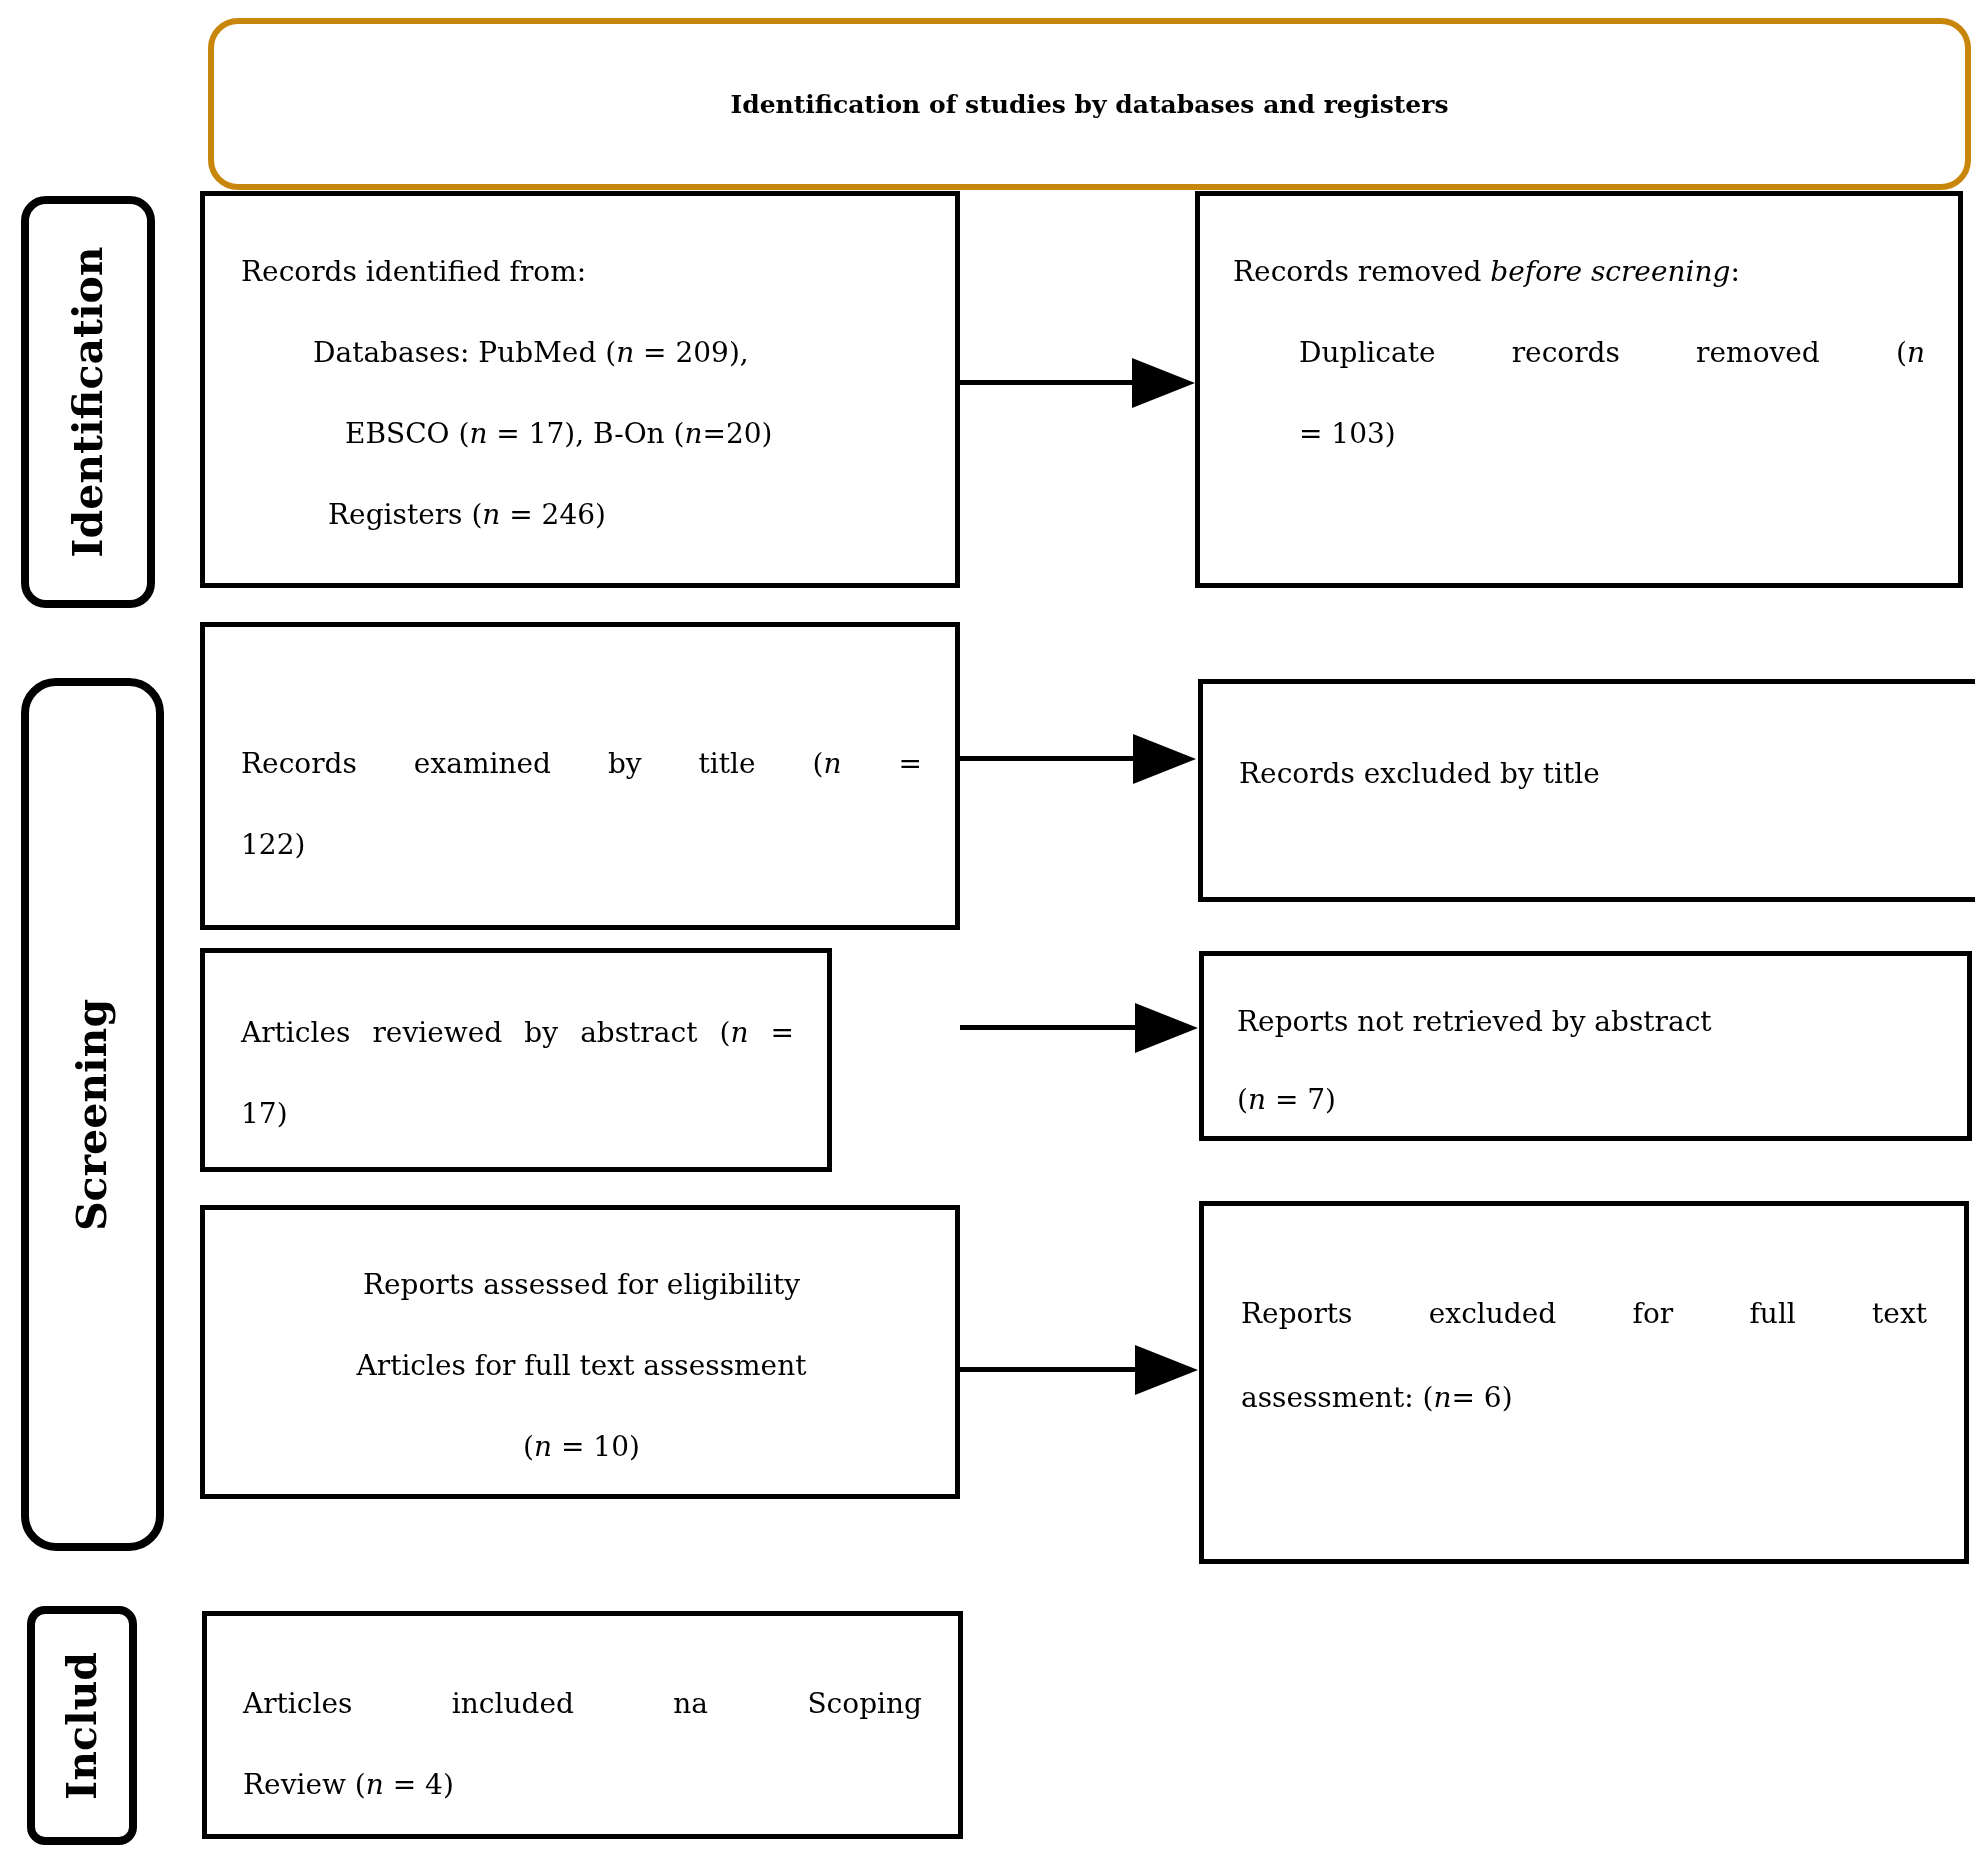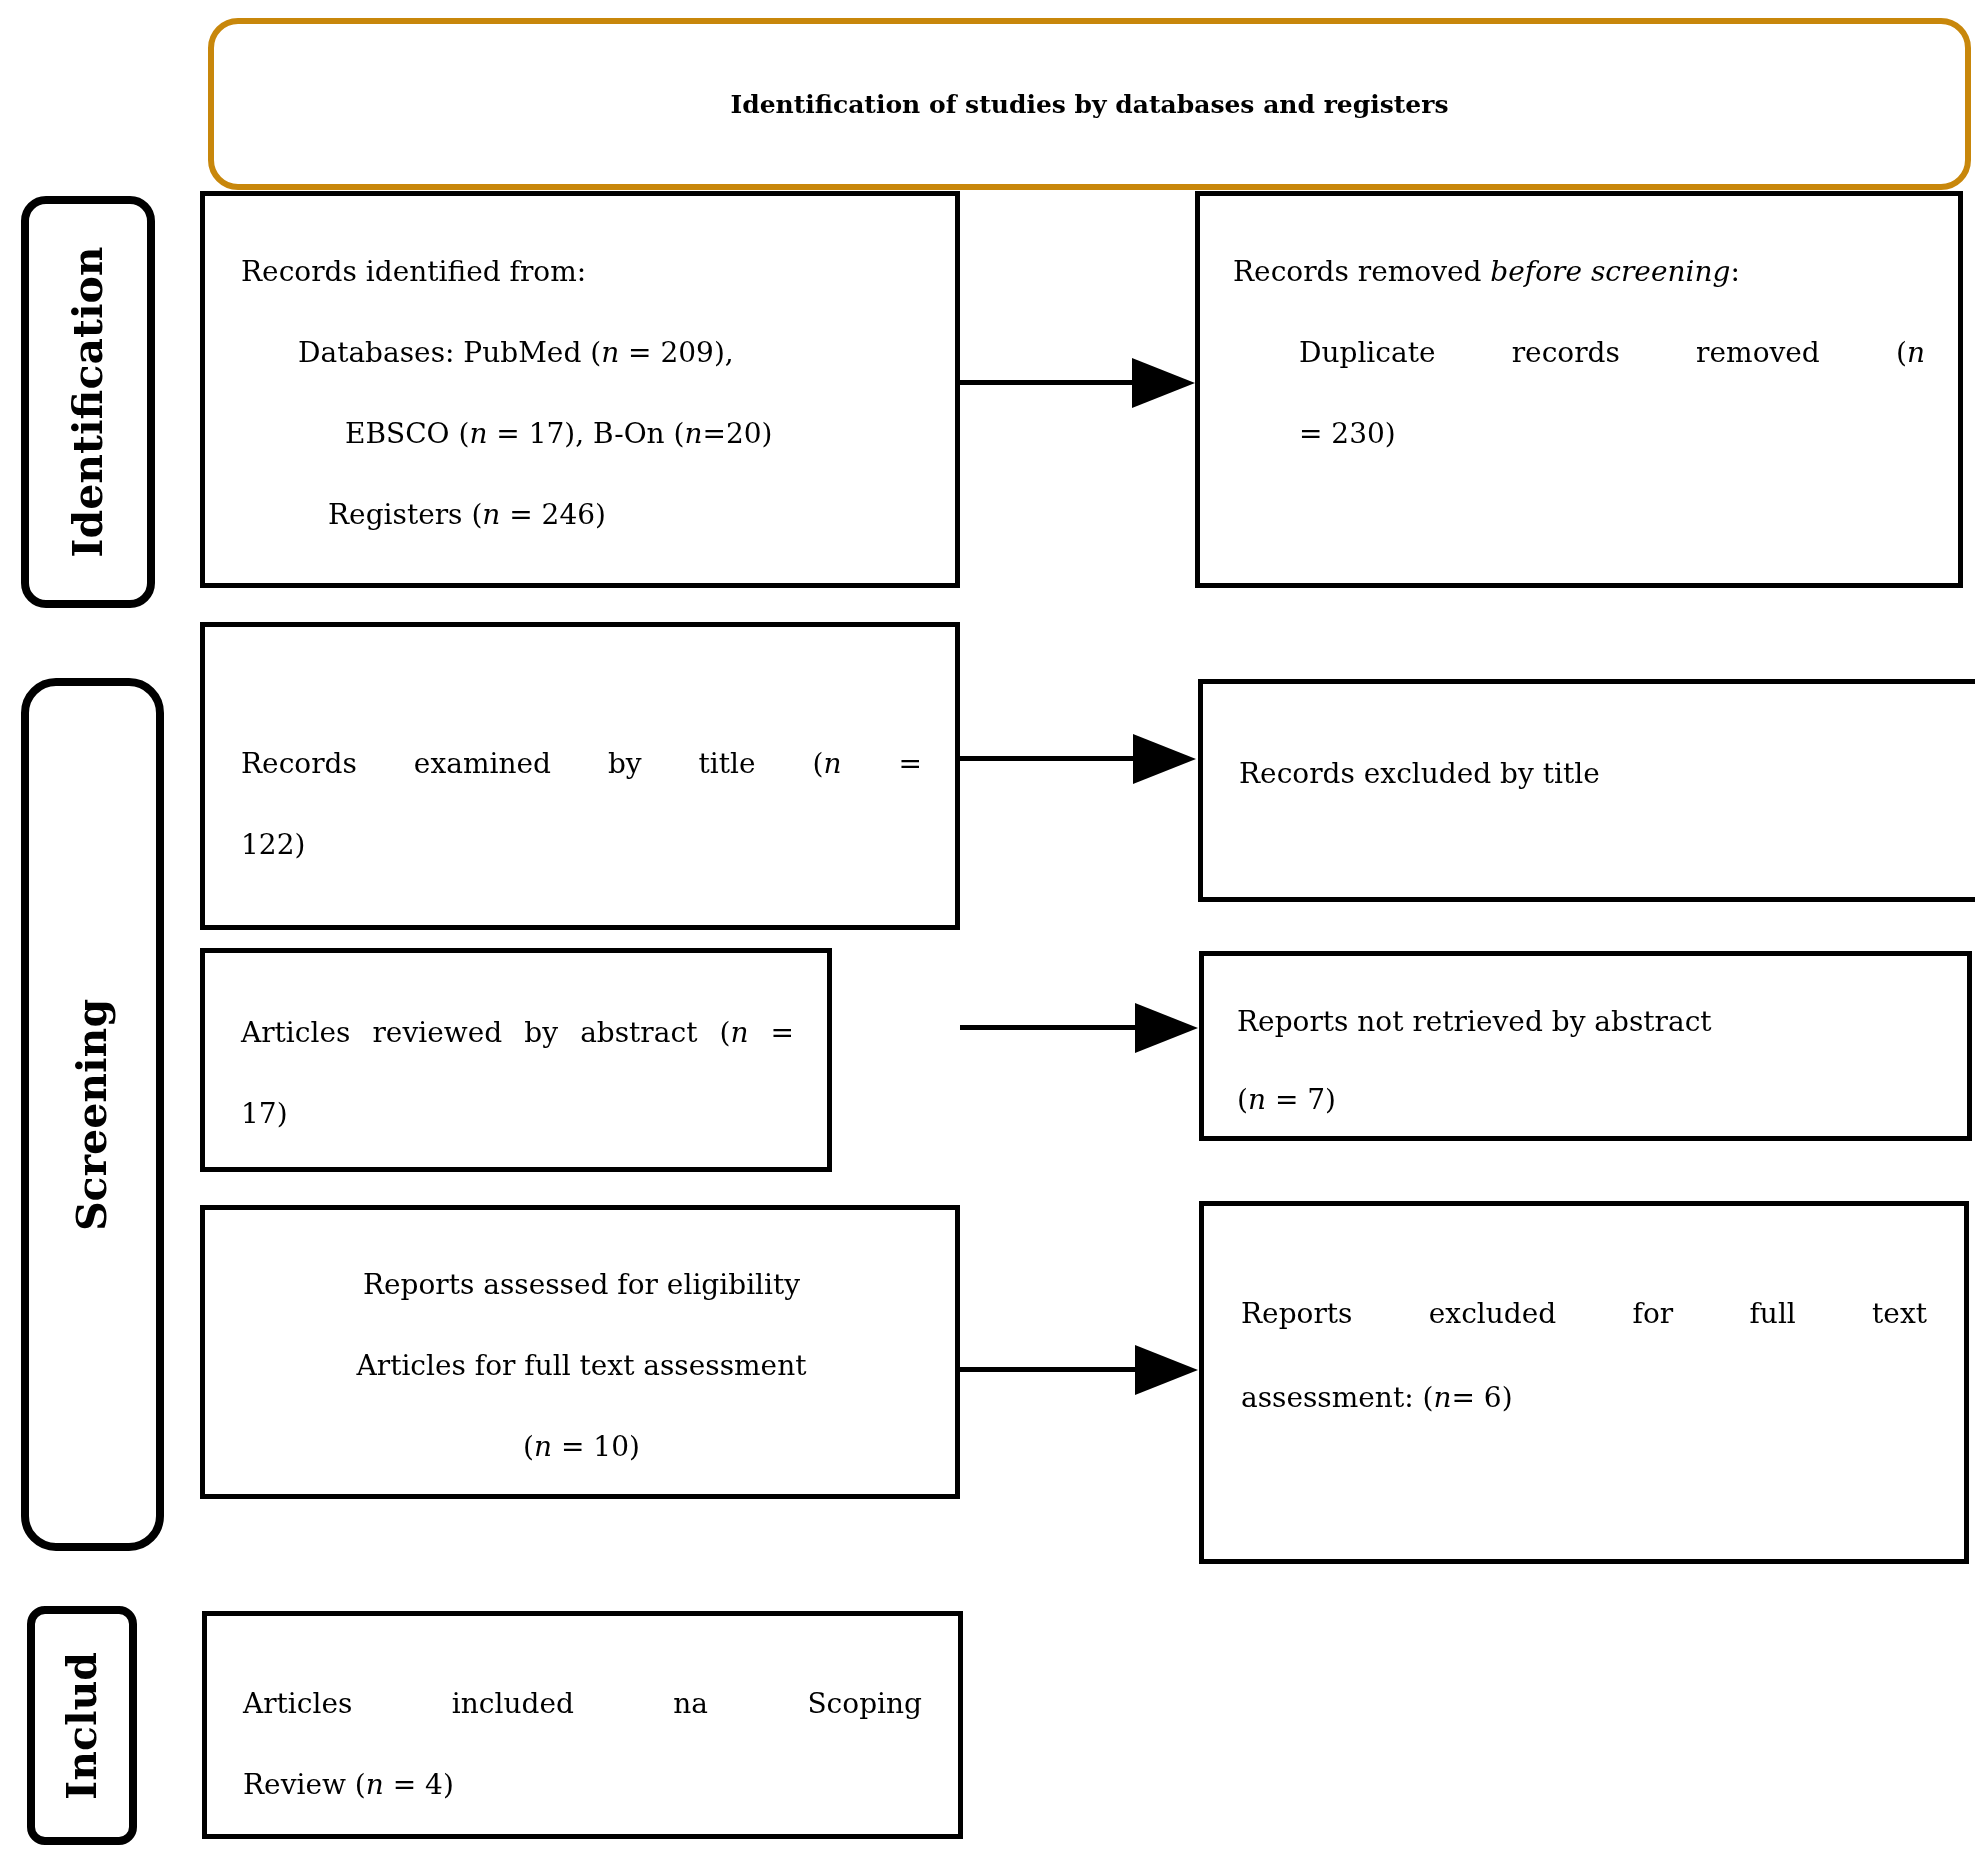--- a/index.html
+++ b/index.html
@@ -33,21 +33,21 @@
   }
   
   .box{
     position:absolute;border:5.4px solid #000;background:#fff;
     box-sizing:border-box;
   }
   .line{font-size:28px;line-height:81px;white-space:nowrap;}
   .just{white-space:normal;text-align:justify;text-align-last:justify;}
   i{font-style:italic;}
   .b1 {left:200px;top:191px;width:760px;height:397px;padding:35px 30px 0 36px;}
-  .b1 .l2{margin-left:57px;}
+  .b1 .l2{margin-left:72px;}
   .b1 .l3{margin-left:104px;}
   .b1 .l4{margin-left:87px;}
   .b1r{left:1195px;top:191px;width:768px;height:397px;padding:35px 33px 0 33px;}
   .b1r .l2{margin-left:66px;}
   .b1r .l3{margin-left:66px;}
   .b2 {left:200px;top:622px;width:760px;height:308px;padding:96px 33px 0 36px;}
   .b2r{left:1198px;top:679px;width:799px;height:223px;padding:49px 36px 0 36px;}
   .b3 {left:200px;top:948px;width:632px;height:224px;padding:39px 33px 0 36px;}
   .b3r{left:1199px;top:951px;width:773px;height:190px;padding:27px 36px 0 33px;}
   .b3r .line{line-height:78px;}
@@ -91,21 +91,21 @@
 
   <div class="box b1">
     <div class="line l1"><span>Records identified from:</span></div>
     <div class="line l2"><span>Databases: PubMed (</span><i>n</i><span> = 209),</span></div>
     <div class="line l3"><span>EBSCO (</span><i>n</i><span> = 17), B-On (</span><i>n</i><span>=20)</span></div>
     <div class="line l4"><span>Registers (</span><i>n</i><span> = 246)</span></div>
   </div>
   <div class="box b1r">
     <div class="line l1"><span>Records removed </span><i>before screening</i><span>:</span></div>
     <div class="line l2 just"><span>Duplicate records removed (</span><i>n</i></div>
-    <div class="line l3"><span>= 230)</span></div>
+    <div class="line l3"><span>= 103)</span></div>
   </div>
   <div class="arrow a1">
     <div class="shaft"></div>
     <div class="head"></div>
   </div>
 
   <div class="box b2">
     <div class="line l1 just"><span>Records examined by title (</span><i>n</i><span> =</span></div>
     <div class="line l2"><span>122)</span></div>
   </div>

